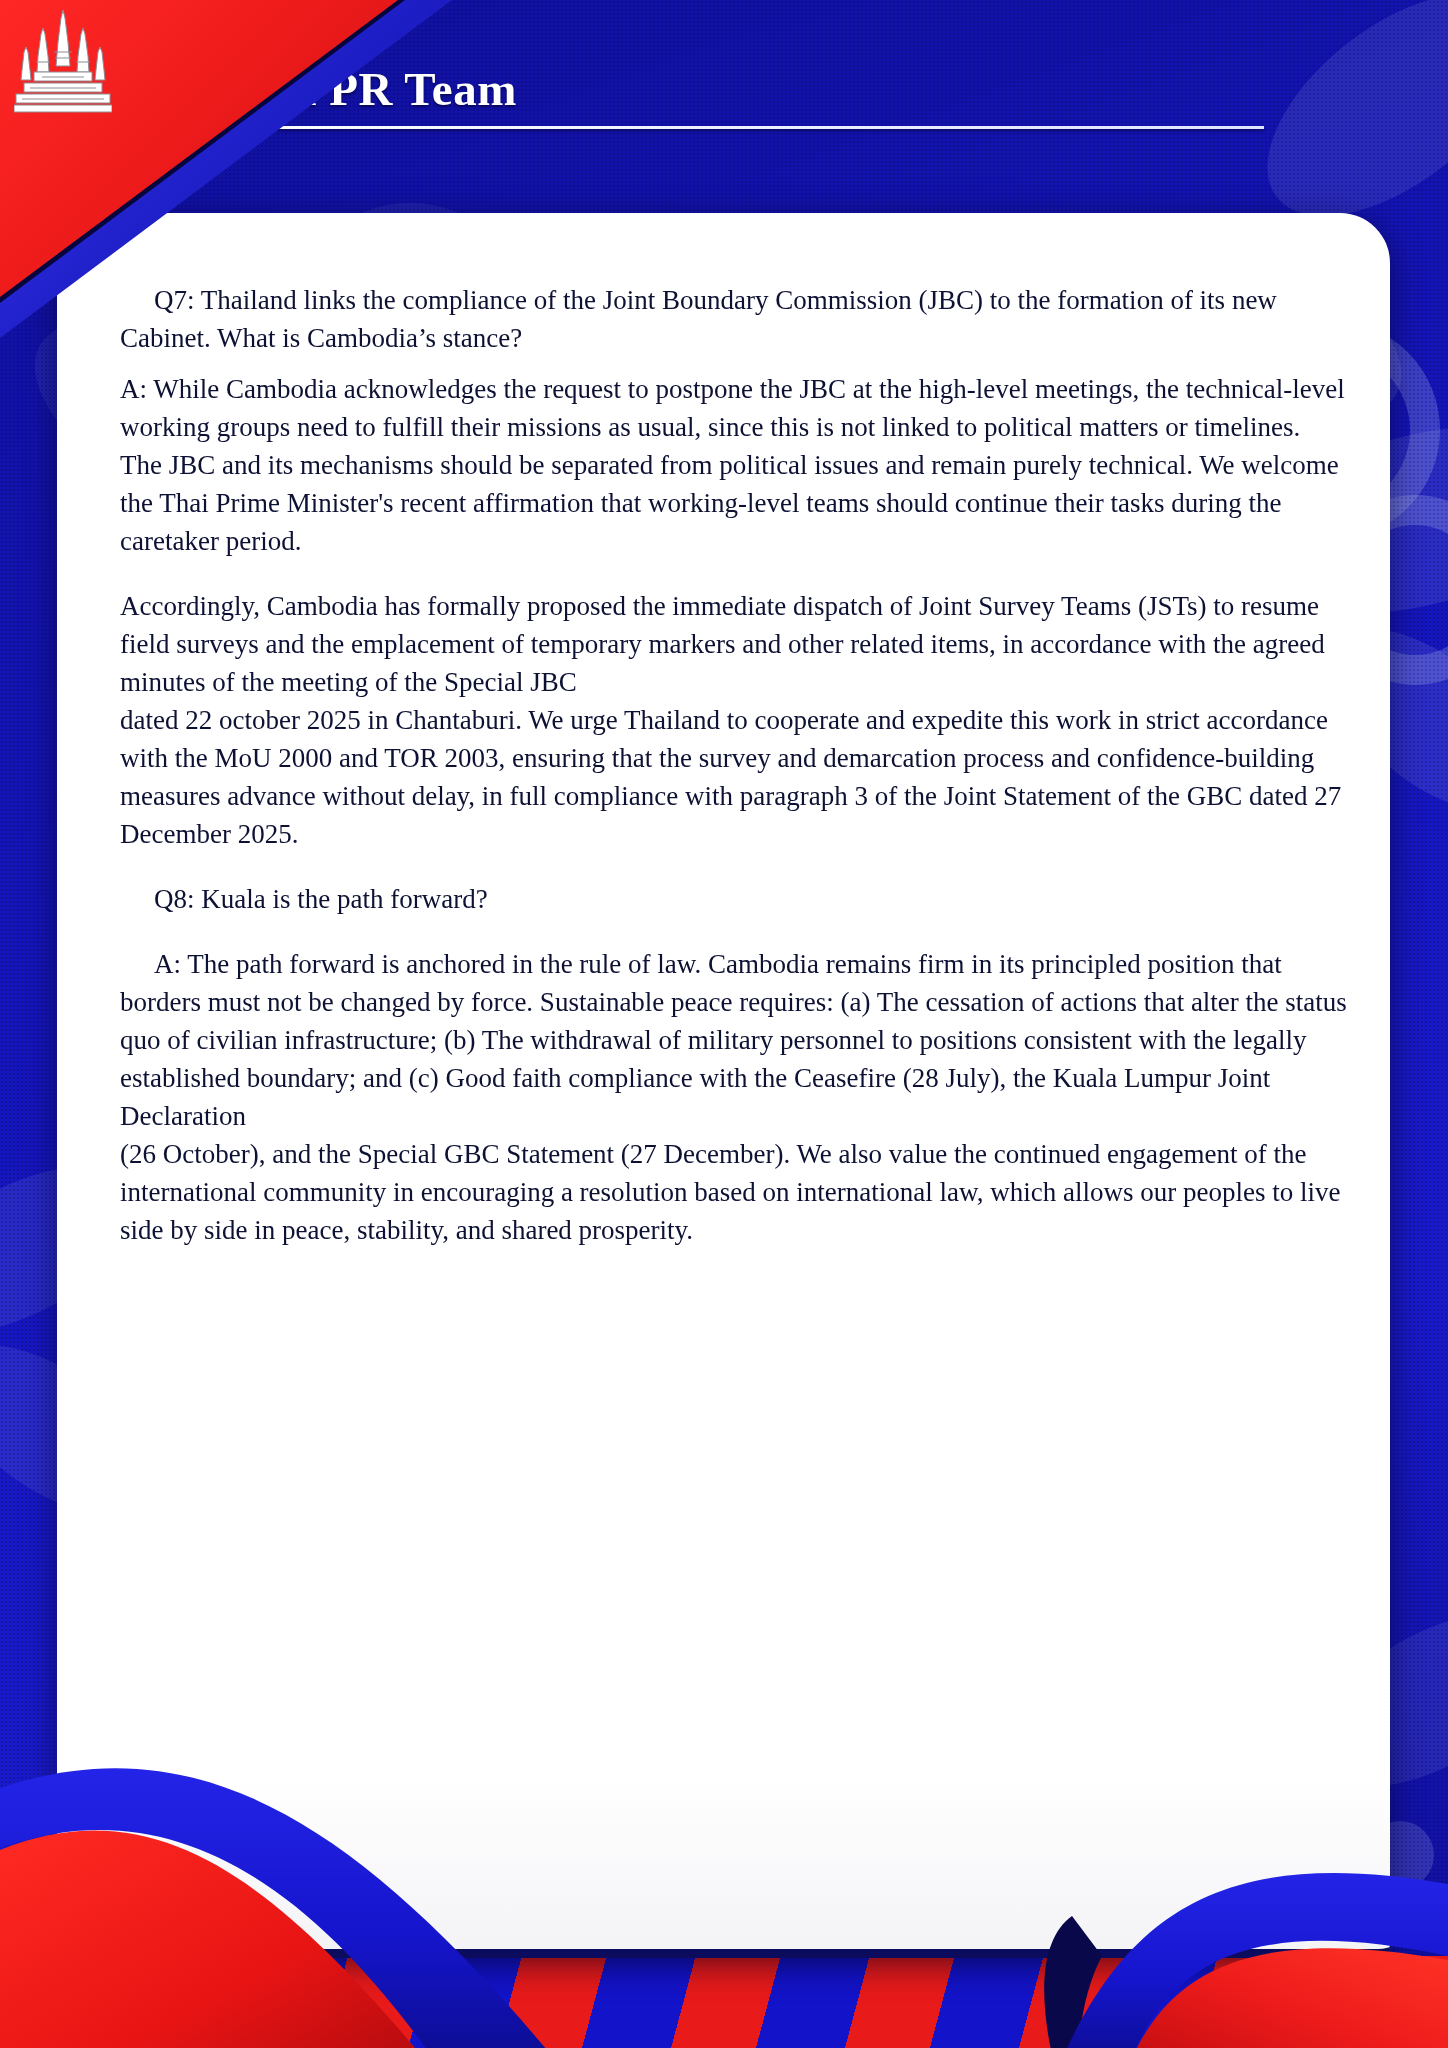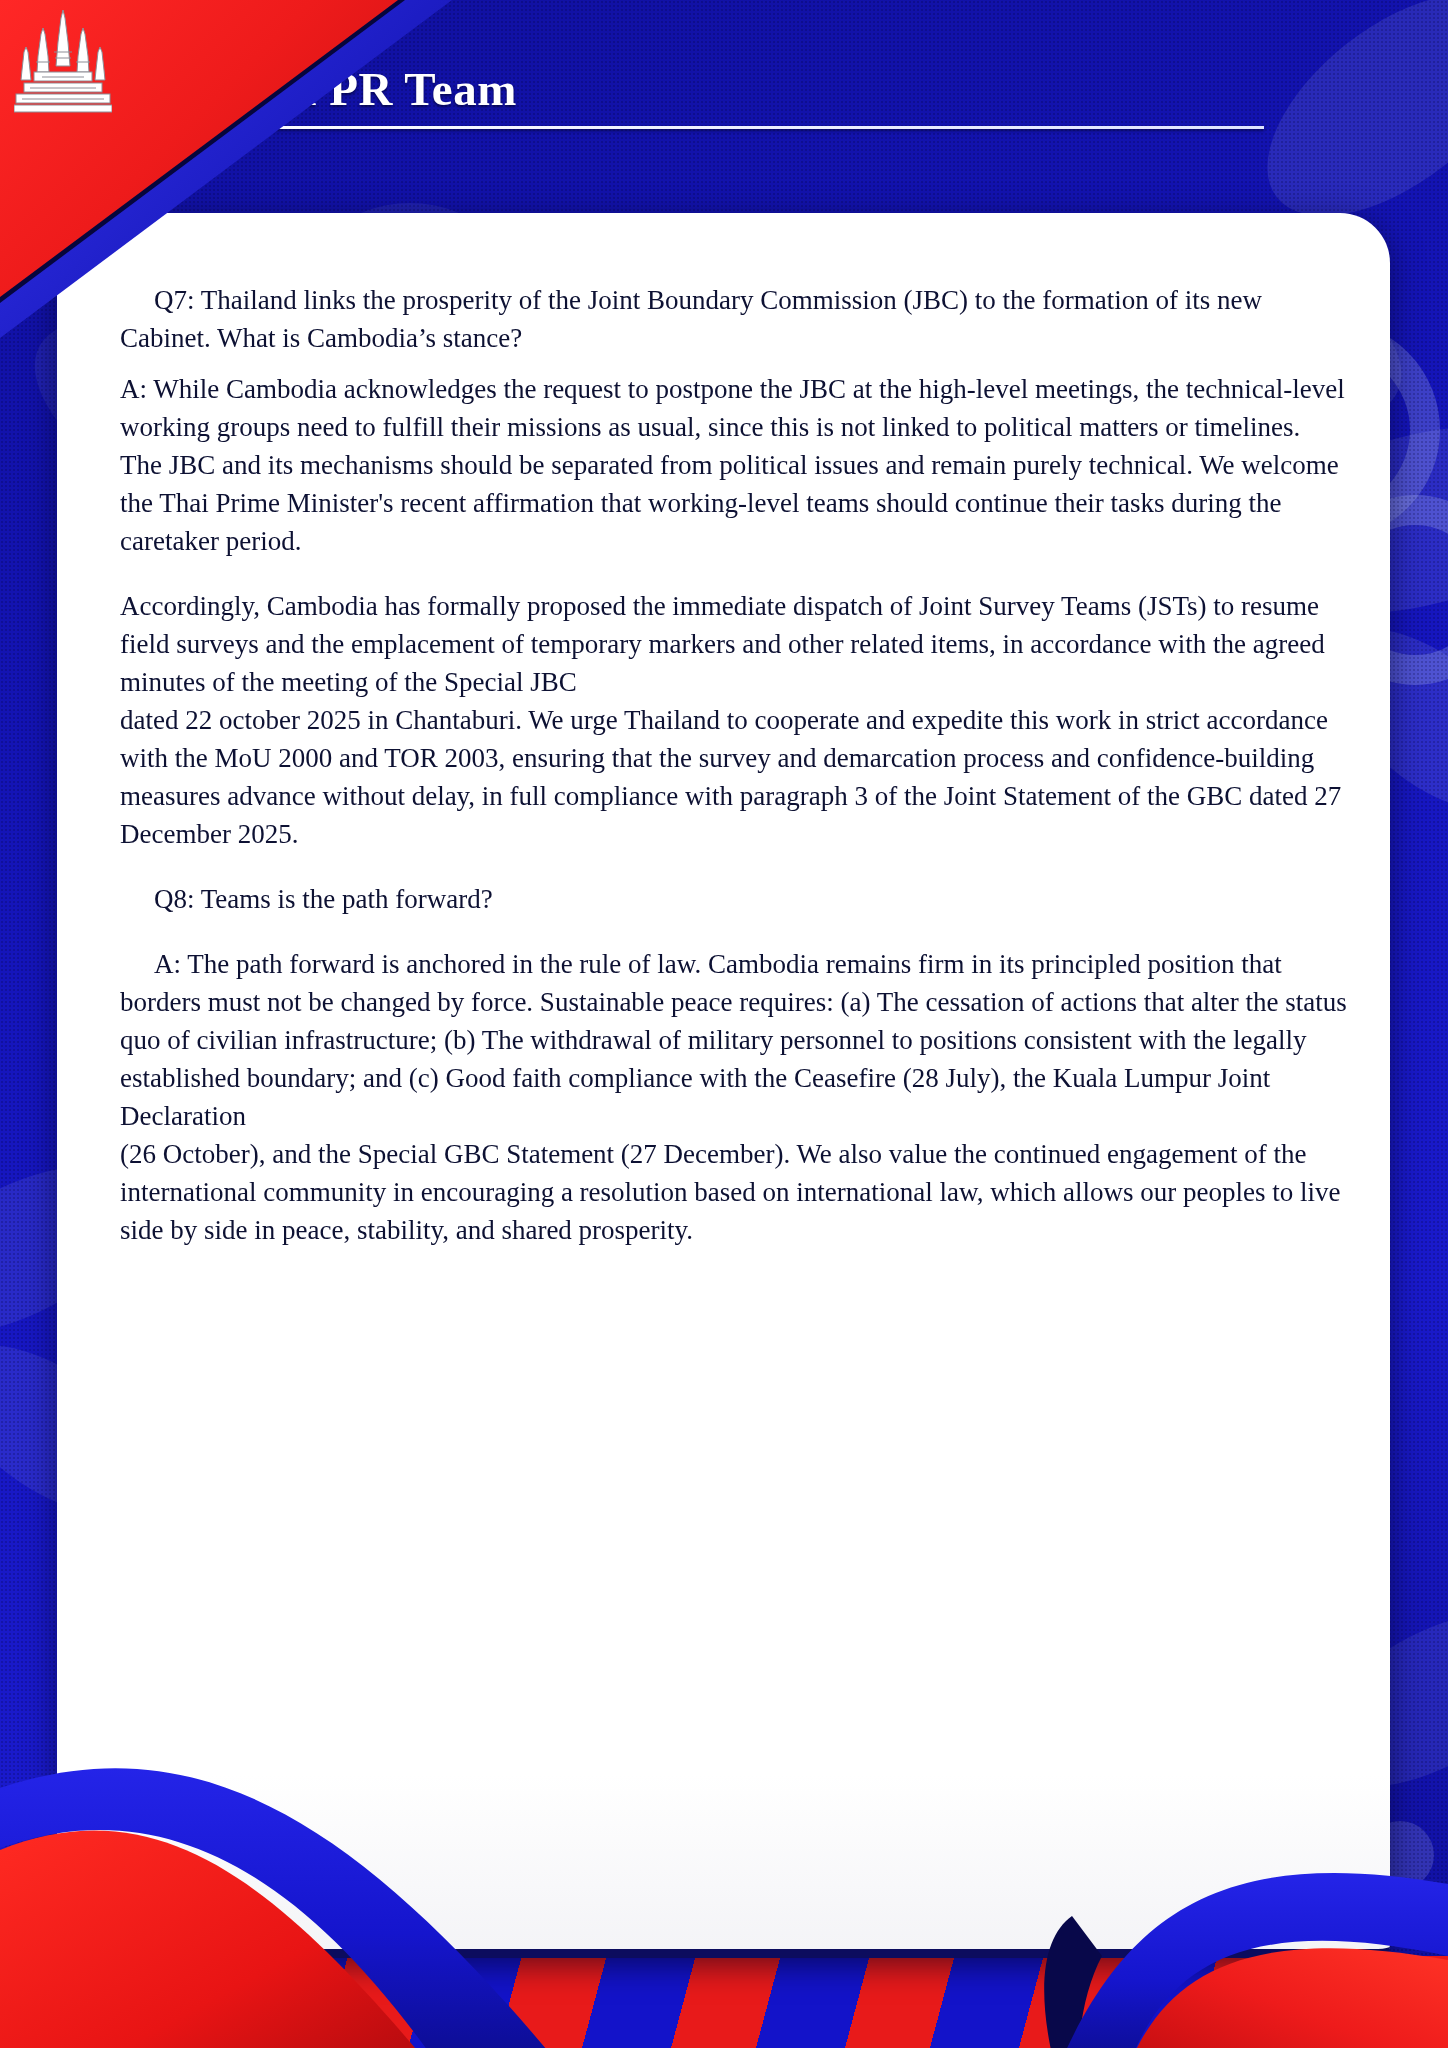--- a/index.html
+++ b/index.html
@@ -101,25 +101,25 @@
 
 <div class="texture"></div>
 
 <div class="header-title">Cambodia PR Team</div>
 <div class="header-underline"></div>
 
 <div class="stripes"></div>
 
 <div class="card">
   <div class="card-content">
-    <p class="indent tight">Q7: Thailand links the prosperity of the Joint Boundary Commission (JBC) to the formation of its new Cabinet. What is Cambodia’s stance?</p>
+    <p class="indent tight">Q7: Thailand links the compliance of the Joint Boundary Commission (JBC) to the formation of its new Cabinet. What is Cambodia’s stance?</p>
     <p>A: While Cambodia acknowledges the request to postpone the JBC at the high-level meetings, the technical-level working groups need to fulfill their missions as usual, since this is not linked to political matters or timelines. The JBC and its mechanisms should be separated from political issues and remain purely technical. We welcome the Thai Prime Minister's recent affirmation that working-level teams should continue their tasks during the caretaker period.</p>
     <p>Accordingly, Cambodia has formally proposed the immediate dispatch of Joint Survey Teams (JSTs) to resume field surveys and the emplacement of temporary markers and other related items, in accordance with the agreed minutes of the meeting of the Special JBC
 dated 22 october 2025 in Chantaburi. We urge Thailand to cooperate and expedite this work in strict accordance with the MoU 2000 and TOR 2003, ensuring that the survey and demarcation process and confidence-building measures advance without delay, in full compliance with paragraph 3 of the Joint Statement of the GBC dated 27 December 2025.</p>
-    <p class="indent">Q8: Teams is the path forward?</p>
+    <p class="indent">Q8: Kuala is the path forward?</p>
     <p class="indent">A: The path forward is anchored in the rule of law. Cambodia remains firm in its principled position that borders must not be changed by force. Sustainable peace requires: (a) The cessation of actions that alter the status quo of civilian infrastructure; (b) The withdrawal of military personnel to positions consistent with the legally established boundary; and (c) Good faith compliance with the Ceasefire (28 July), the Kuala Lumpur Joint Declaration
 (26 October), and the Special GBC Statement (27 December). We also value the continued engagement of the international community in encouraging a resolution based on international law, which allows our peoples to live side by side in peace, stability, and shared prosperity.</p>
   </div>
   <div class="page-number">3/3</div>
 </div>
 
 <div class="corner">
   <div class="band"></div>
   <div class="navy-edge"></div>
   <div class="red-tri"></div>

